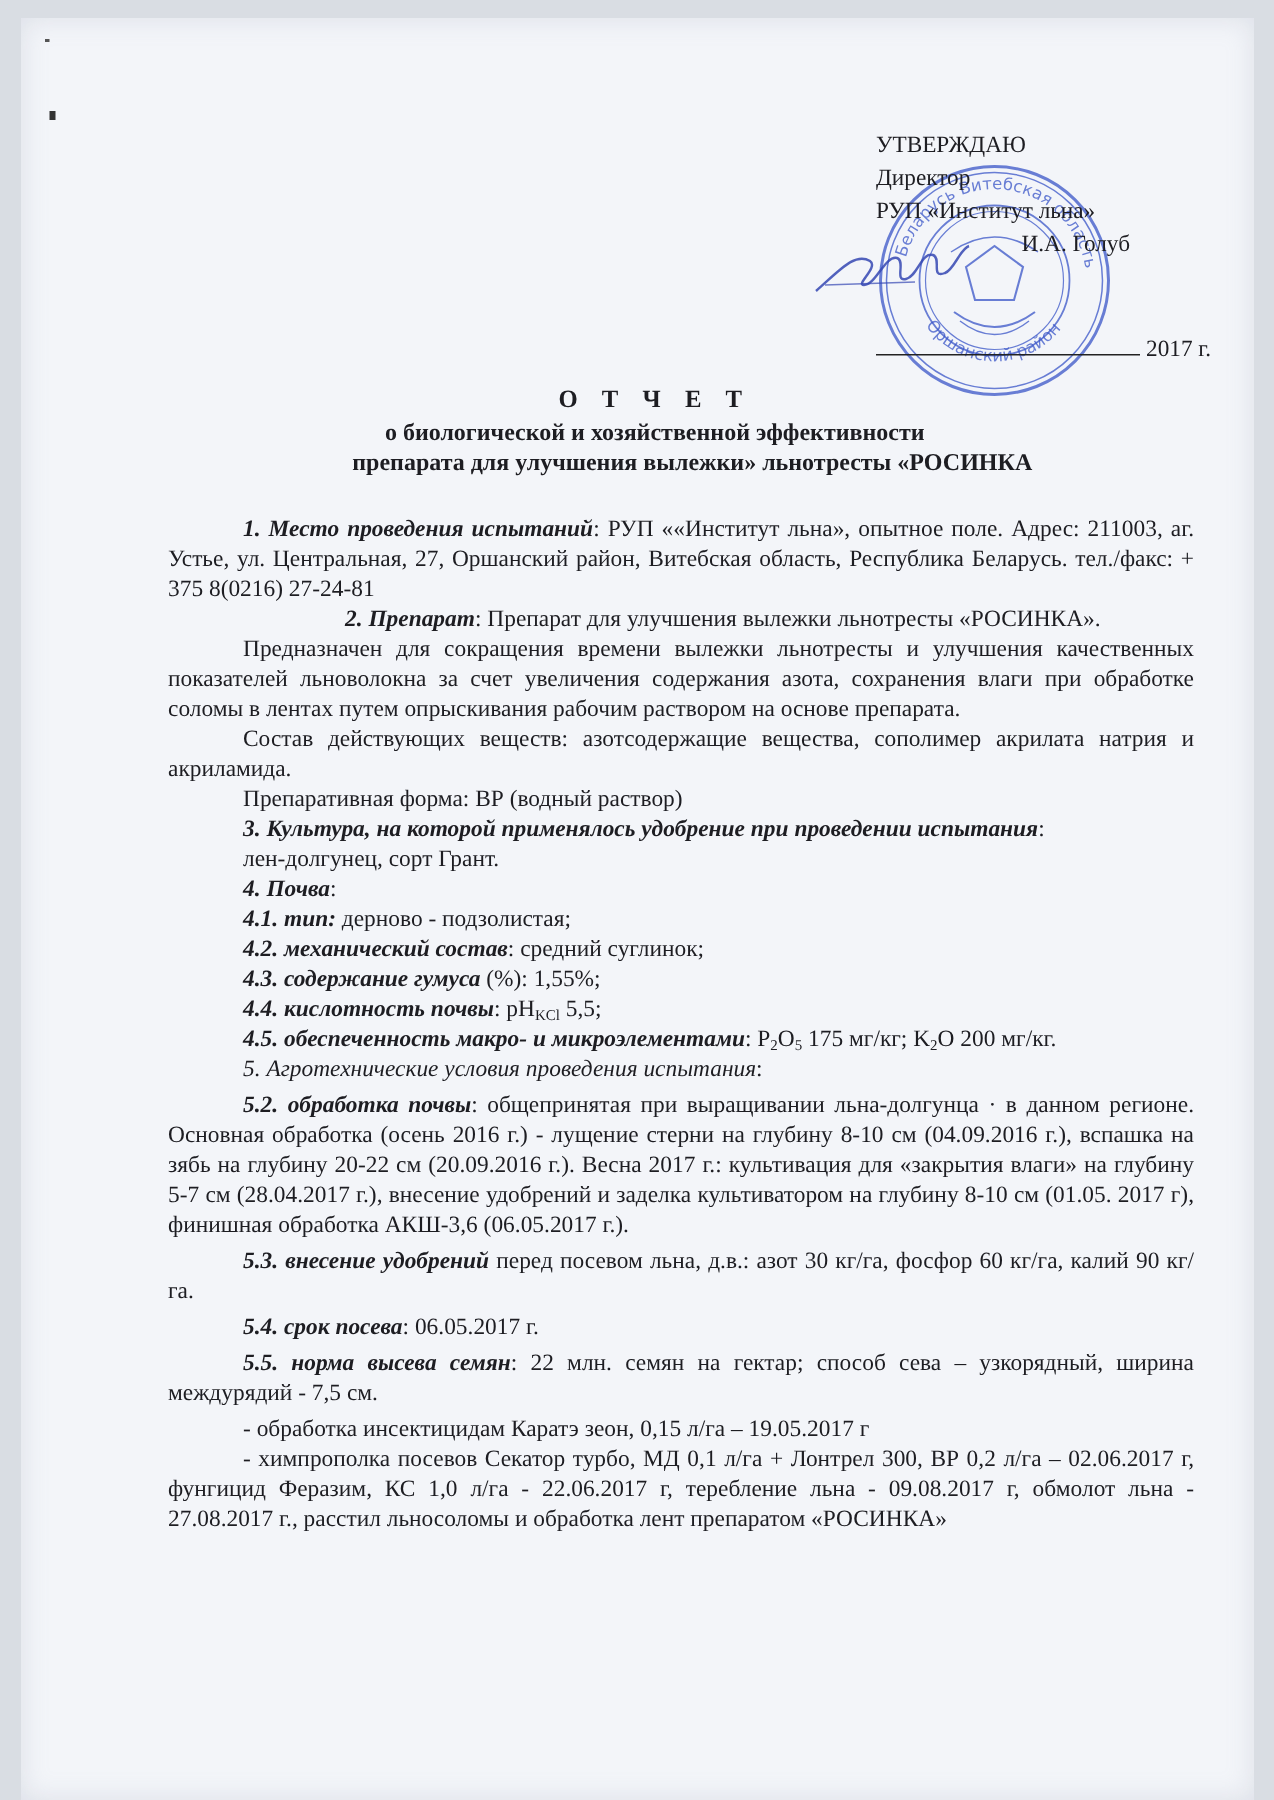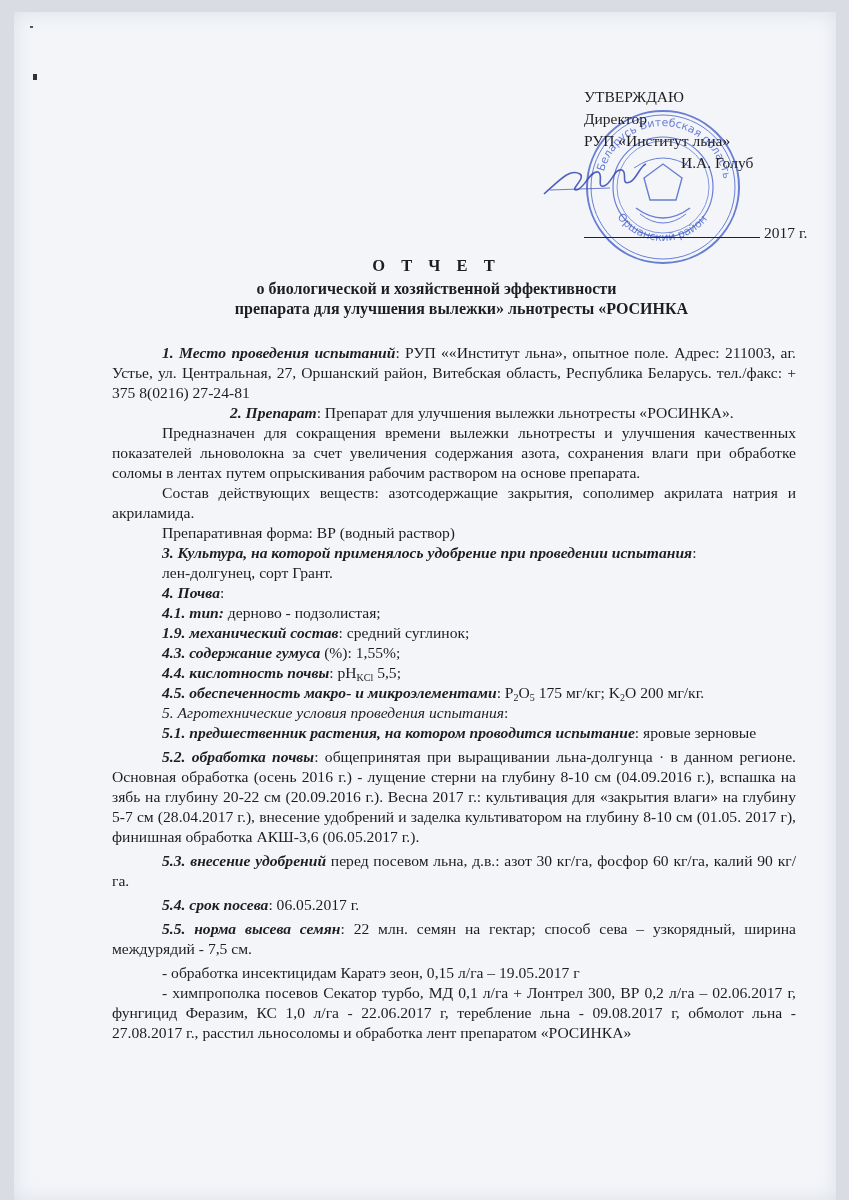--- a/index.html
+++ b/index.html
@@ -87,32 +87,31 @@
 </div>
 
 <div class="title t1">О Т Ч Е Т</div>
 <div class="title t2">о биологической и хозяйственной эффективности</div>
 <div class="title t3">препарата для улучшения вылежки» льнотресты «РОСИНКА</div>
 
 <div class="body">
   <p class="p ind"><span class="hb">1. Место проведения испытаний</span><span>: РУП ««Институт льна», опытное поле. Адрес: 211003, аг. Устье, ул. Центральная, 27, Оршанский район, Витебская область, Республика Беларусь. тел./факс: + 375 8(0216) 27-24-81</span></p>
   <p class="p ind2"><span class="hb">2. Препарат</span><span>: Препарат для улучшения вылежки льнотресты «РОСИНКА».</span></p>
   <p class="p ind">Предназначен для сокращения времени вылежки льнотресты и улучшения качественных показателей льноволокна за счет увеличения содержания азота, сохранения влаги при обработке соломы в лентах путем опрыскивания рабочим раствором на основе препарата.</p>
-  <p class="p ind">Состав действующих веществ: азотсодержащие закрытия, сополимер акрилата натрия и акриламида.</p>
+  <p class="p ind">Состав действующих веществ: азотсодержащие вещества, сополимер акрилата натрия и акриламида.</p>
   <p class="p ind">Препаративная форма: ВР (водный раствор)</p>
   <p class="p ind"><span class="hb">3. Культура, на которой применялось удобрение при проведении испытания</span><span>:</span></p>
   <p class="p ind">лен-долгунец, сорт Грант.</p>
   <p class="p ind"><span class="hb">4. Почва</span><span>:</span></p>
   <p class="p ind"><span class="hb">4.1. тип:</span><span> дерново - подзолистая;</span></p>
-  <p class="p ind"><span class="hb">1.9. механический состав</span><span>: средний суглинок;</span></p>
+  <p class="p ind"><span class="hb">4.2. механический состав</span><span>: средний суглинок;</span></p>
   <p class="p ind"><span class="hb">4.3. содержание гумуса</span><span> (%): 1,55%;</span></p>
   <p class="p ind"><span class="hb">4.4. кислотность почвы</span><span>: pH</span><sub>KCl</sub><span> 5,5;</span></p>
   <p class="p ind"><span class="hb">4.5. обеспеченность макро- и микроэлементами</span><span>: P</span><sub>2</sub><span>O</span><sub>5</sub><span> 175 мг/кг; K</span><sub>2</sub><span>O 200 мг/кг.</span></p>
   <p class="p ind"><span class="hi">5. Агротехнические условия проведения испытания</span><span>:</span></p>
-  <p class="p ind"><span class="hb">5.1. предшественник растения, на котором проводится испытание</span><span>: яровые зерновые</span></p>
   <div class="gap"></div>
   <p class="p ind"><span class="hb">5.2. обработка почвы</span><span>: общепринятая при выращивании льна-долгунца · в данном регионе. Основная обработка (осень 2016 г.) - лущение стерни на глубину 8-10 см (04.09.2016 г.), вспашка на зябь на глубину 20-22 см (20.09.2016 г.). Весна 2017 г.: культивация для «закрытия влаги» на глубину 5-7 см (28.04.2017 г.), внесение удобрений и заделка культиватором на глубину 8-10 см (01.05. 2017 г), финишная обработка АКШ-3,6 (06.05.2017 г.).</span></p>
   <div class="gap"></div>
   <p class="p ind"><span class="hb">5.3. внесение удобрений</span><span> перед посевом льна, д.в.: азот 30 кг/га, фосфор 60 кг/га, калий 90 кг/га.</span></p>
   <div class="gap"></div>
   <p class="p ind"><span class="hb">5.4. срок посева</span><span>: 06.05.2017 г.</span></p>
   <div class="gap"></div>
   <p class="p ind"><span class="hb">5.5. норма высева семян</span><span>: 22 млн. семян на гектар; способ сева – узкорядный, ширина междурядий - 7,5 см.</span></p>
   <div class="gap"></div>
   <p class="p ind">- обработка инсектицидам Каратэ зеон, 0,15 л/га – 19.05.2017 г</p>

